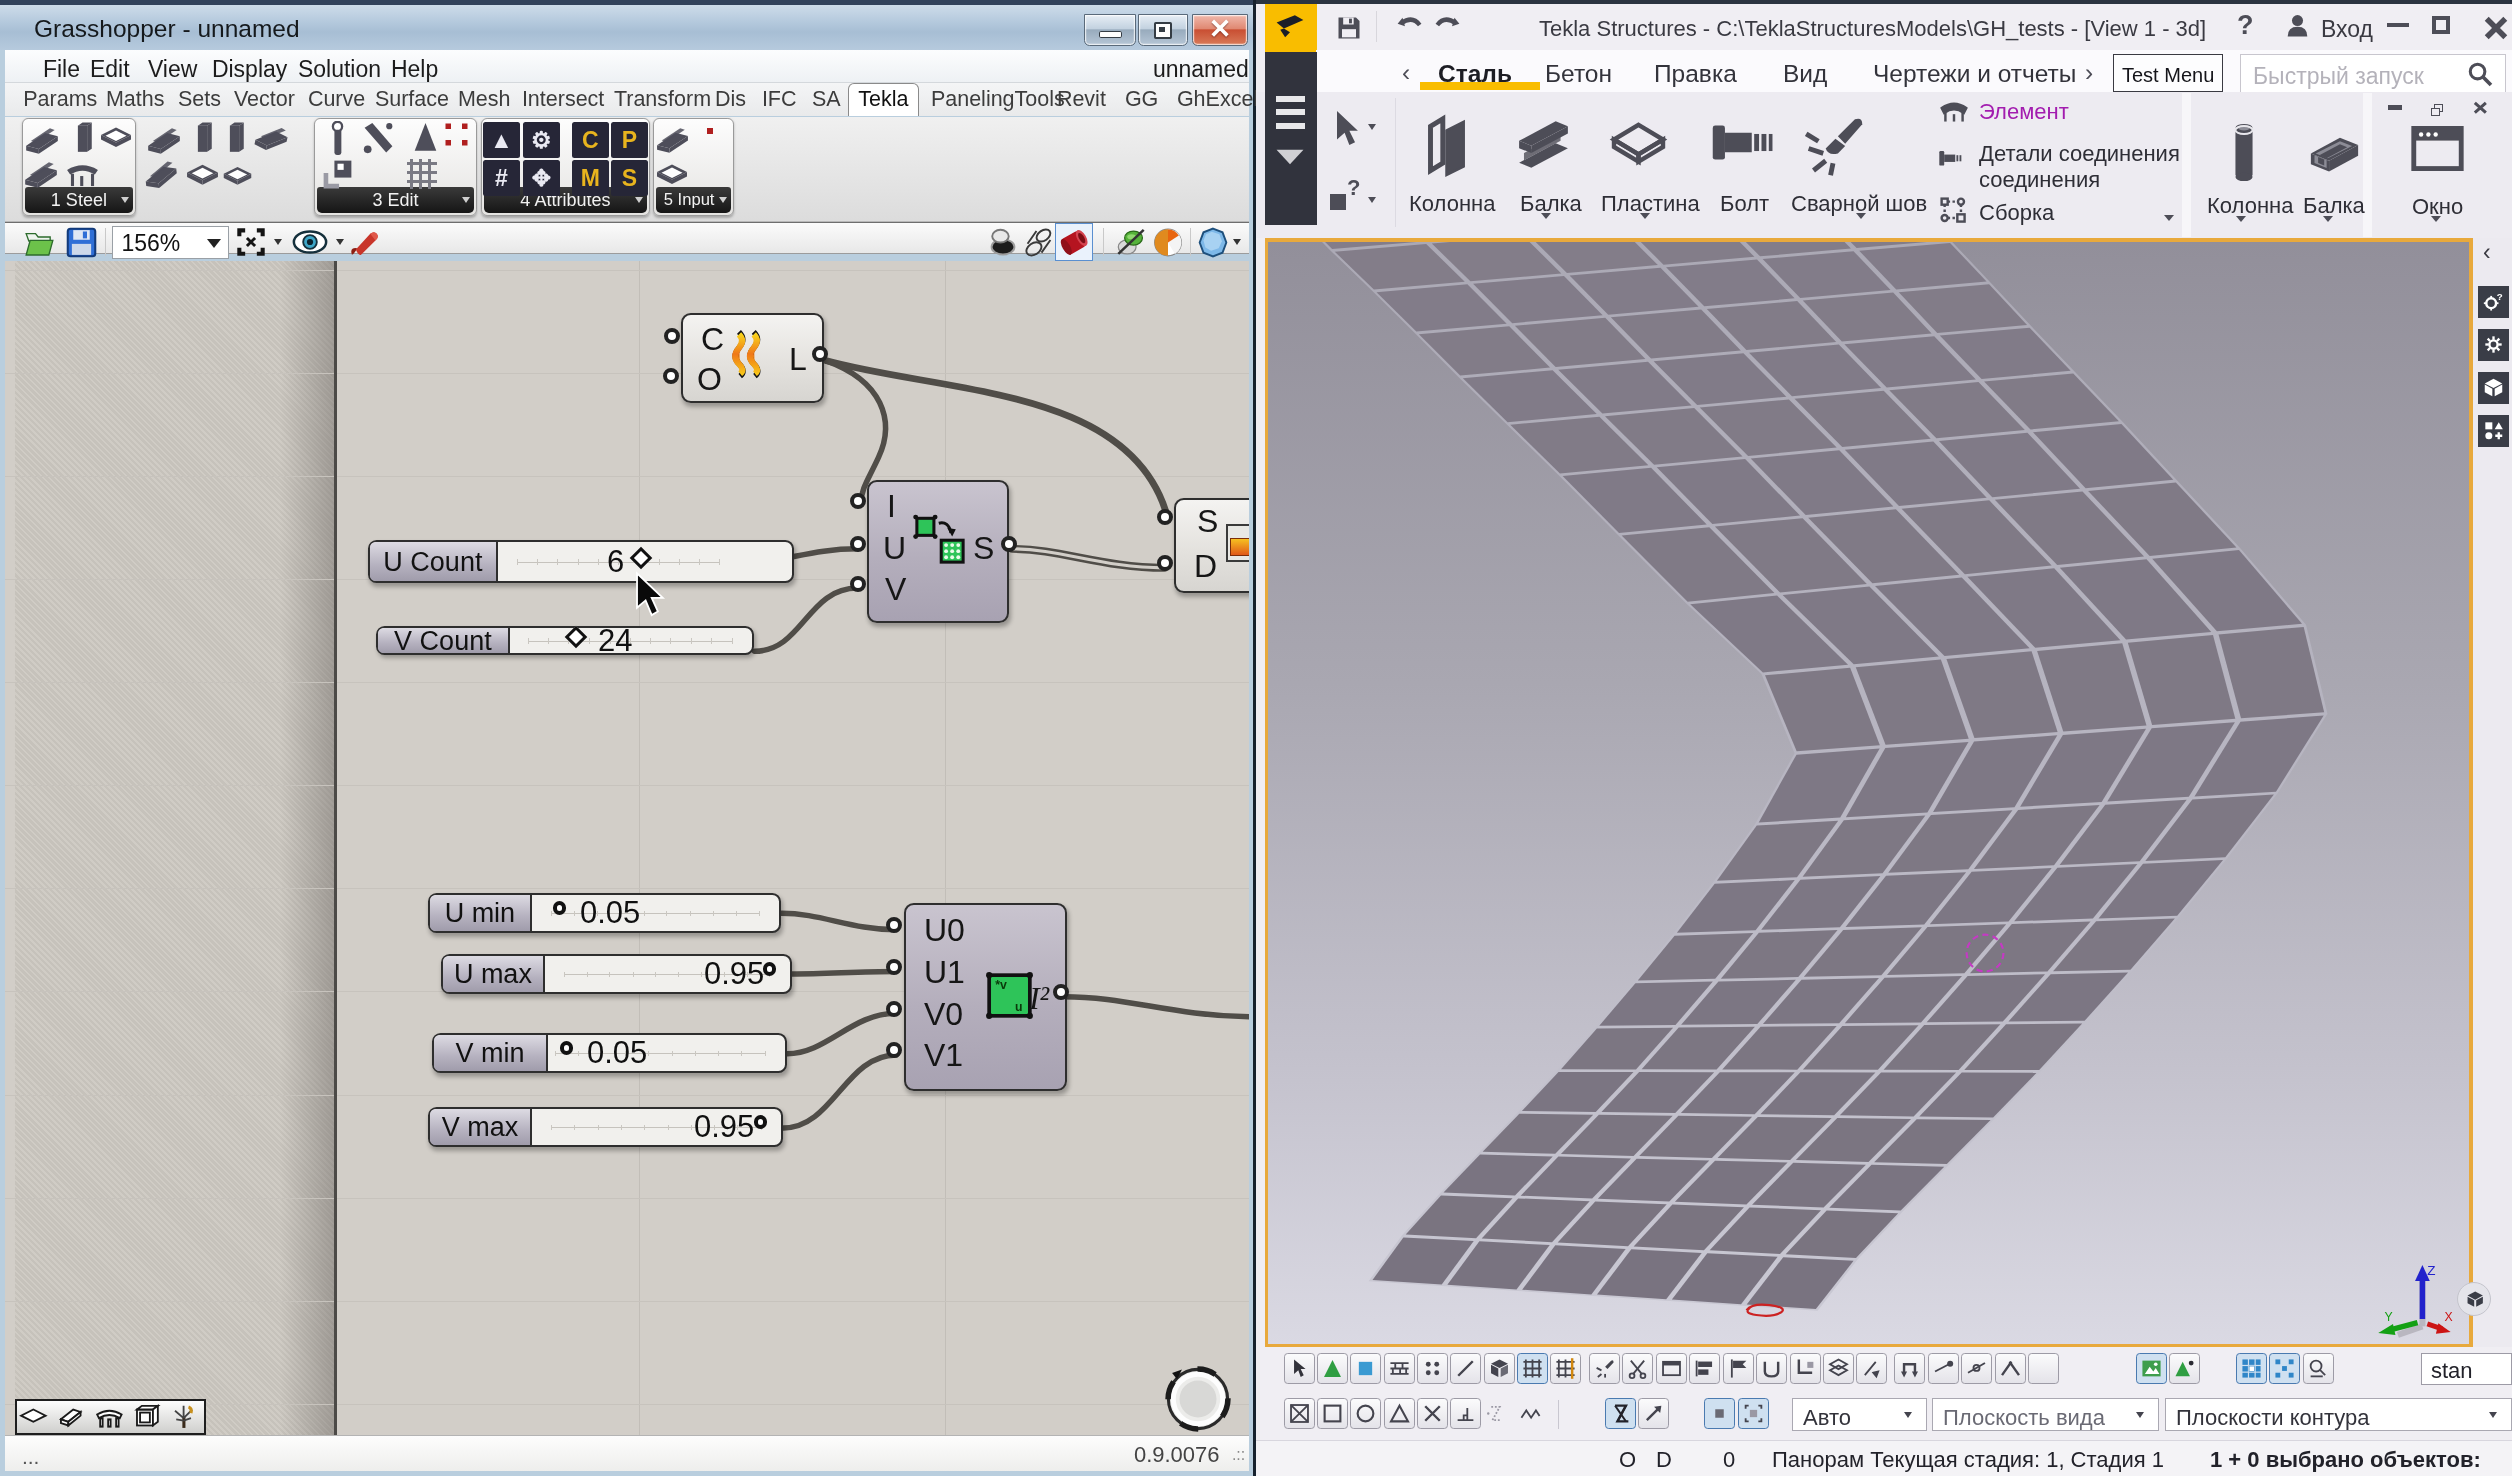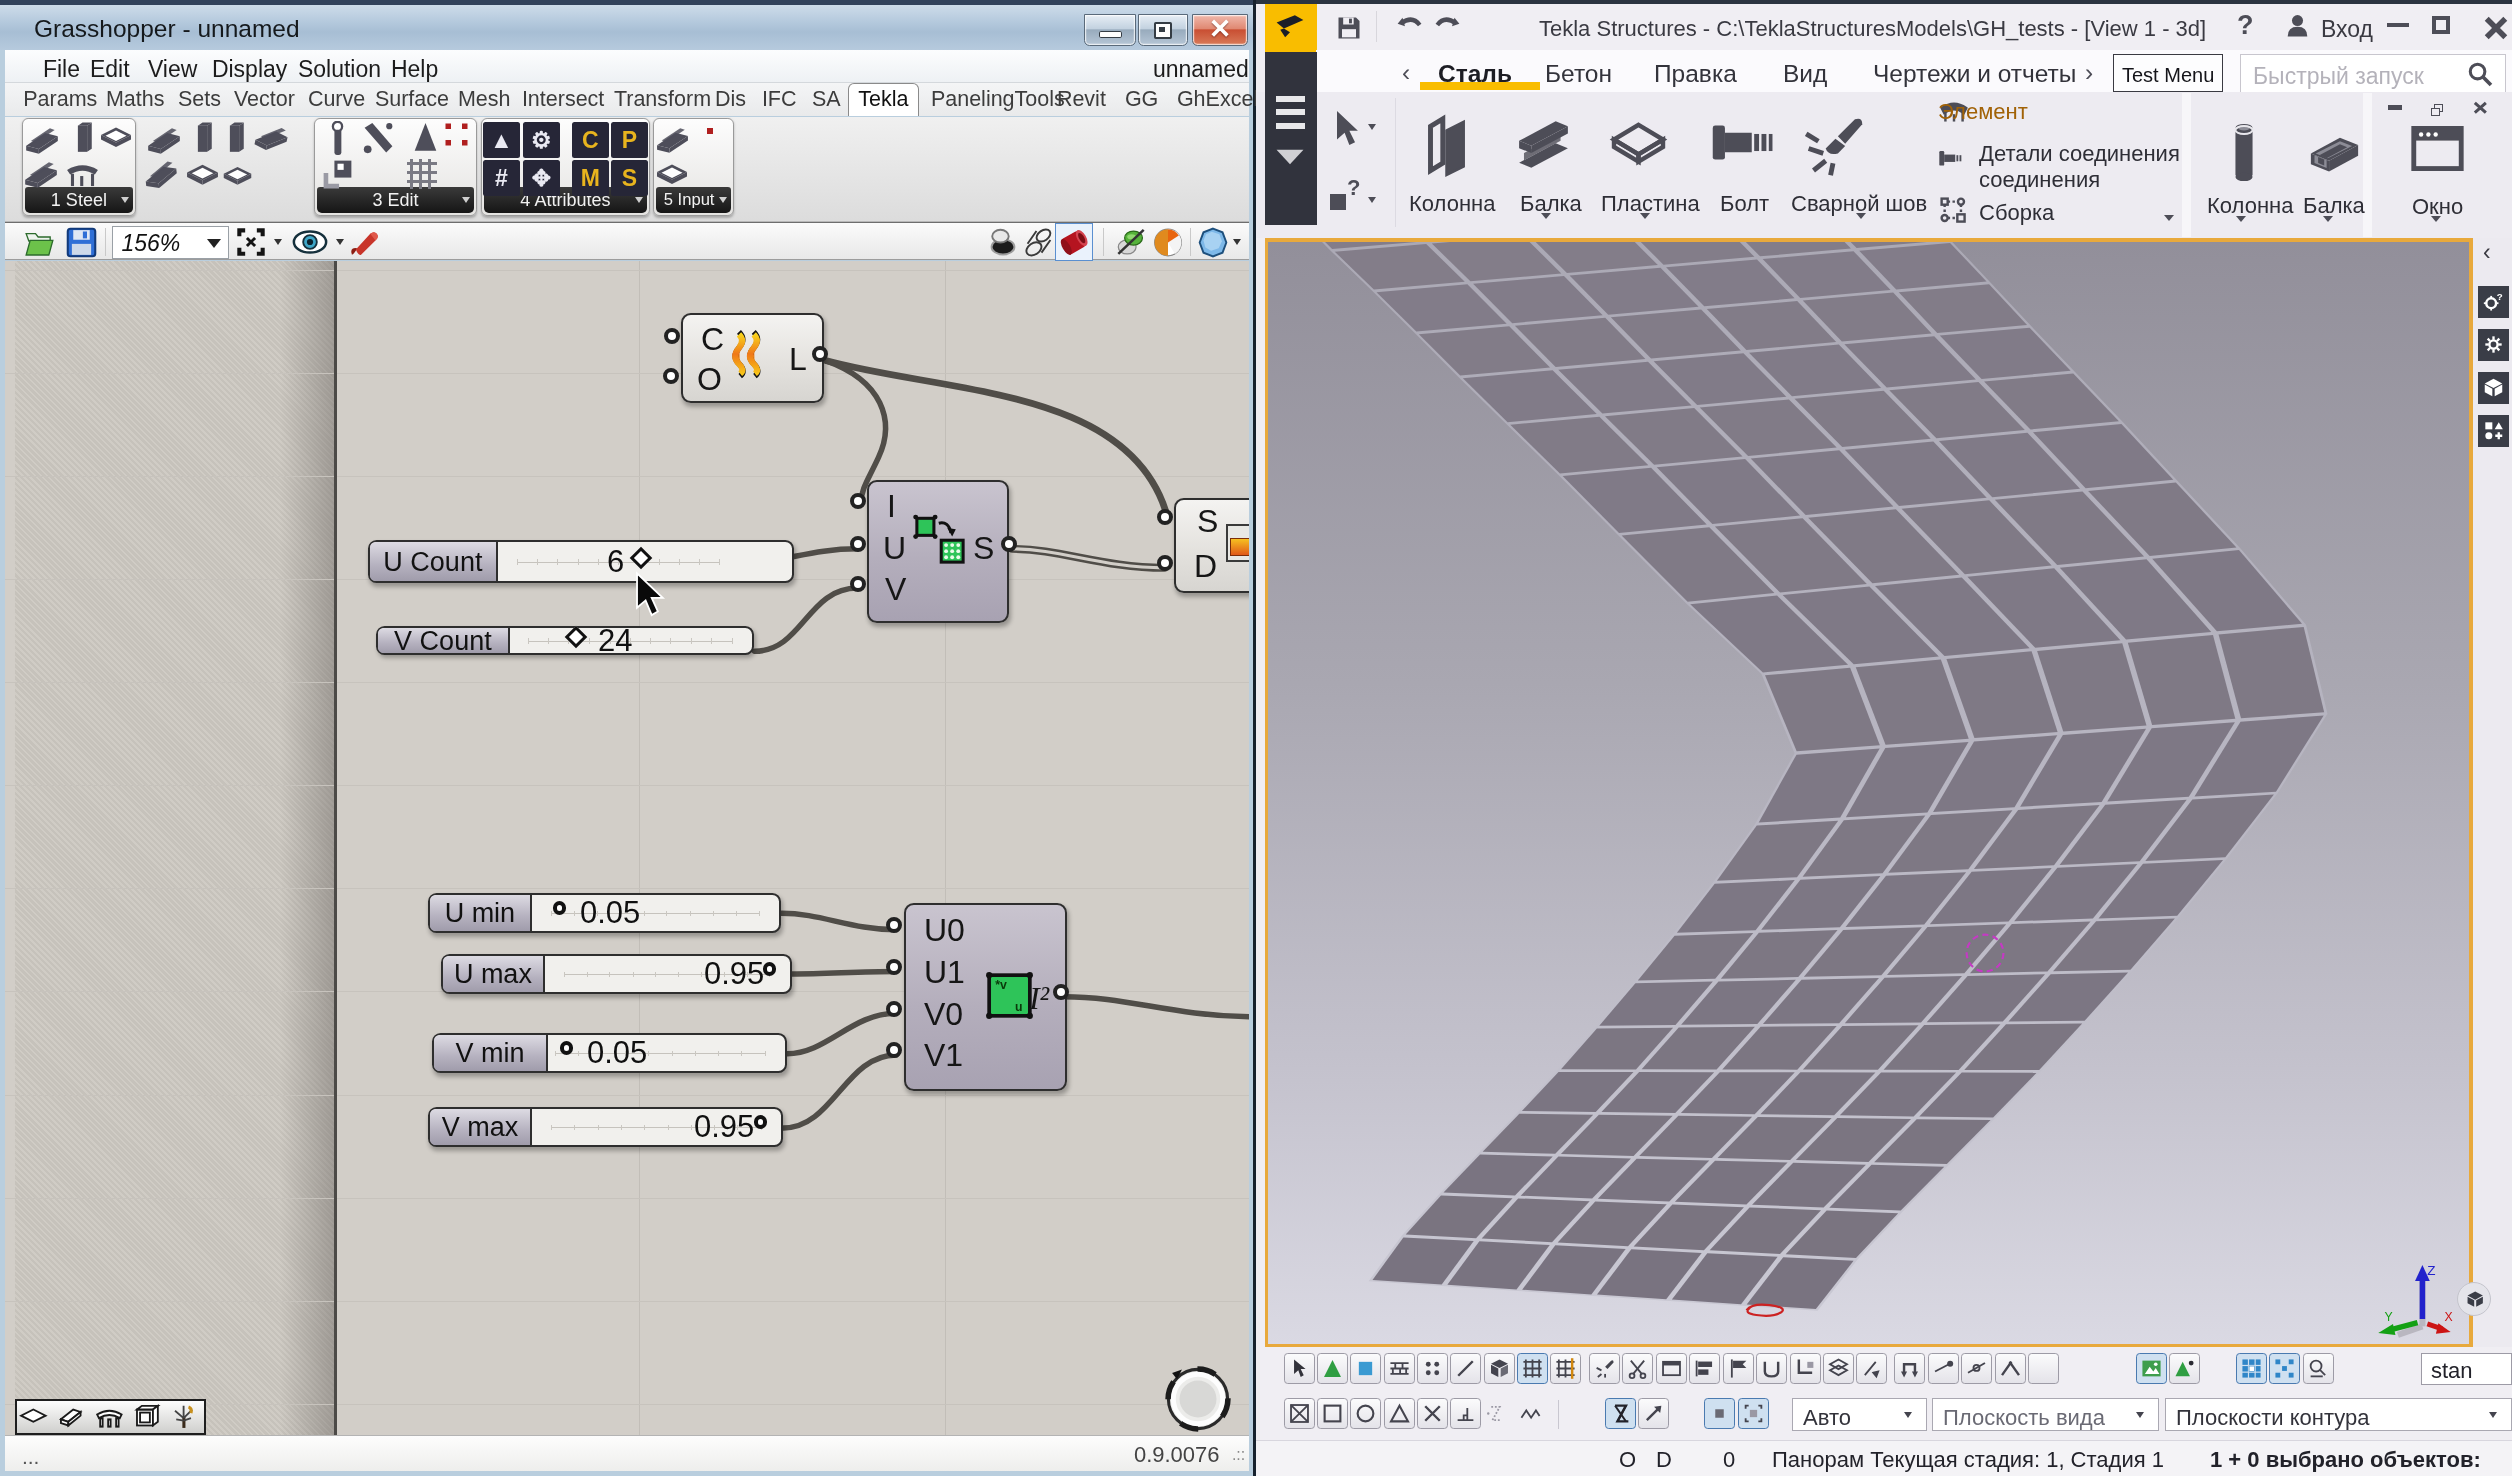--- a/index.html
+++ b/index.html
@@ -25,21 +25,21 @@
 #gh-tabs span{position:absolute;top:4.3px;font-size:21.5px;color:#3c3c3c;}
 #tab-sel{position:absolute;left:843px;top:0px;width:71px;height:33px;background:#fff;border:1.2px solid #8a8a8a;border-bottom:none;border-radius:6.1px 6.1px 0 0;z-index:3;}
 #tab-sel span{position:static;display:block;text-align:center;margin-top:3.1px;font-size:21.5px;color:#111;}
 #gh-toolrow{position:absolute;left:4.9px;top:117px;width:1244px;height:105px;background:linear-gradient(180deg,#f0f0f0,#dcdcdc);border-bottom:1.2px solid #b8b8b8;}
 .ggrp{position:absolute;top:1.2px;height:98px;background:linear-gradient(180deg,#fdfdfd,#e4e3e1);border:1.2px solid #9a9a9a;border-radius:6.1px;box-shadow:0 1.2px 2.5px rgba(0,0,0,.25);}
 .ggrp .lbl{position:absolute;left:1.8px;right:1.8px;bottom:1.8px;height:26px;background:linear-gradient(180deg,#3a3a3a,#151515);border-radius:3.1px 3.1px 4.9px 4.9px;color:#f2f2f2;font-size:18px;text-align:center;line-height:26px;}
 .ggrp .lbl i{position:absolute;right:4.3px;top:9.2px;width:0;height:0;border-left:4.3px solid transparent;border-right:4.3px solid transparent;border-top:6.1px solid #cfcfcf;}
 .attrsq{position:absolute;width:37px;height:36px;background:#262637;border-radius:2.5px;color:#e9e9f2;text-align:center;}
 .attrsq span{font-size:23px;line-height:36px;font-weight:bold;}
 .attrsq.y span{color:#e8b41e;}
-#gh-tool2{position:absolute;left:4.9px;top:222px;width:1244px;height:38px;background:linear-gradient(180deg,#fbfbfb,#e8e8e8);border-top:1.2px solid #6e6e6e;border-bottom:0.6px solid #9c9c9c;font-style:italic;}
+#gh-tool2{position:absolute;left:4.9px;top:222px;width:1244px;height:32px;background:linear-gradient(180deg,#fbfbfb,#e8e8e8);border-top:1.2px solid #6e6e6e;border-bottom:0.6px solid #9c9c9c;}
 .sep2{position:absolute;top:4.9px;width:1.2px;height:28px;background:#c9c9c9;}
 #combo156{position:absolute;left:107px;top:2.5px;width:117px;height:33px;background:#fff;border:0.6px solid #9aa0a6;font-size:23px;color:#111;}
 #combo156 b{position:absolute;left:8.6px;top:3.1px;font-weight:normal;}
 #combo156 i{position:absolute;right:7.4px;top:12.3px;width:0;height:0;border-left:7.4px solid transparent;border-right:7.4px solid transparent;border-top:9.2px solid #222;}
 .dar{position:absolute;width:0;height:0;border-left:4.9px solid transparent;border-right:4.9px solid transparent;border-top:6.1px solid #333;}
 
 #gh-canvas{position:absolute;left:4.9px;top:261px;width:1244px;height:1175px;background:#d2cec8;overflow:hidden;}
 #hatch{position:absolute;left:9.8px;top:0;width:320px;height:1175px;
  background:repeating-linear-gradient(45deg,#d0ccc5 0 1.8px,#c6c2bb 1.8px 4.3px);}
 #hatch:after{content:"";position:absolute;right:0;top:0;bottom:0;width:55px;background:linear-gradient(90deg,rgba(120,115,110,0) 0%,rgba(105,100,96,.45) 100%);}
@@ -759,21 +759,21 @@
 <span class="abs" style="left:535px;top:191px;font-size:22px;color:#2e2e36;white-space:nowrap">Сварной шов</span>
 <div class="dar" style="left:600px;top:213px;border-top-color:#4d4d57;border-left-width:5.5px;border-right-width:5.5px;border-top-width:6.7px"></div>
 <svg class="abs" style="left:682px;top:97px" width="32" height="27" viewBox="0 0 52 44">
       <g fill="none" stroke="#4d4d57" stroke-width="4">
         <path d="M6 18 Q26 4 46 18 L42 26 Q26 14 10 26 Z" fill="#4d4d57"></path>
         <line x1="12" y1="26" x2="12" y2="40"></line>
         <line x1="40" y1="26" x2="40" y2="40"></line>
         <line x1="26" y1="28" x2="26" y2="40"></line>
       </g>
     </svg>
-<span class="abs" style="left:682px;top:99px;font-size:22px;color:#a16207;white-space:nowrap">Элемент</span>
+<span class="abs" style="left:723px;top:99px;font-size:22px;color:#a21caf;white-space:nowrap">Элемент</span>
 <svg class="abs" style="left:682px;top:146px" width="32" height="24.5" viewBox="0 0 52 40">
       <g fill="#4d4d57">
         <rect x="2" y="8" width="8" height="24" rx="2"></rect>
         <rect x="10" y="14" width="18" height="12"></rect>
         <rect x="30" y="15" width="3" height="10"></rect>
         <rect x="35" y="15" width="3" height="10"></rect>
       </g>
     </svg>
 <span class="abs" style="left:723px;top:141px;font-size:22px;color:#2e2e36;white-space:nowrap">Детали соединения</span>
 <span class="abs" style="left:723px;top:167px;font-size:22px;color:#2e2e36;white-space:nowrap">соединения</span>

